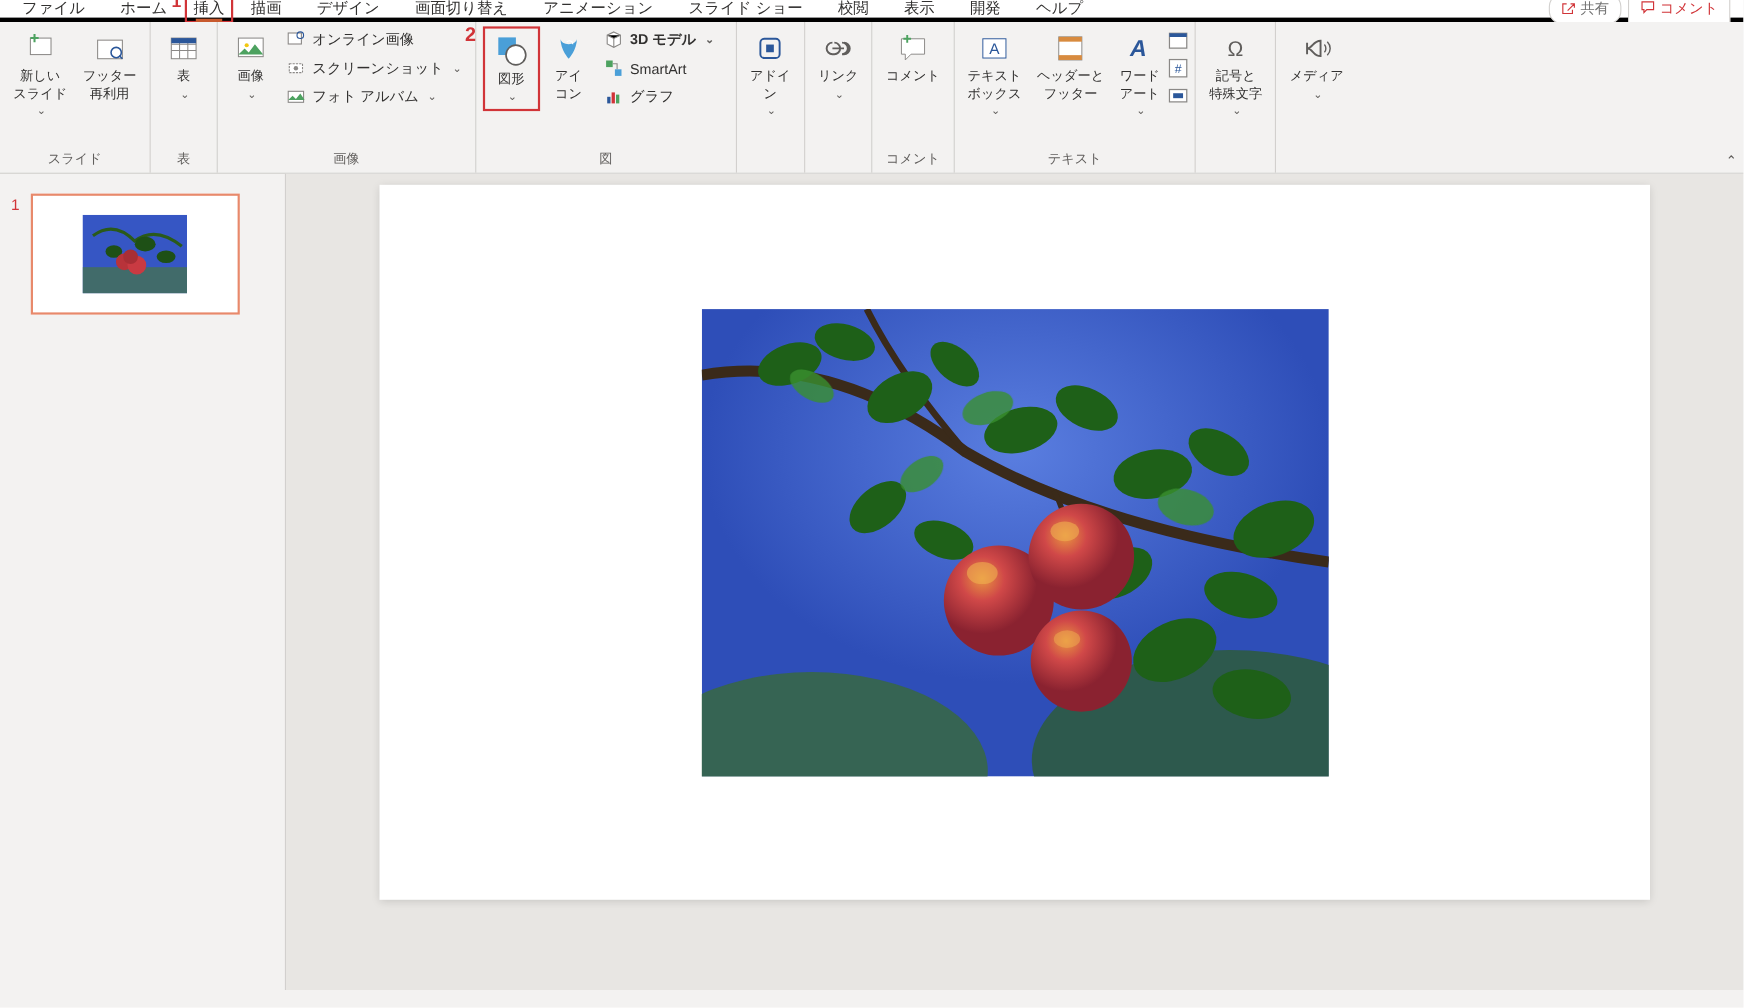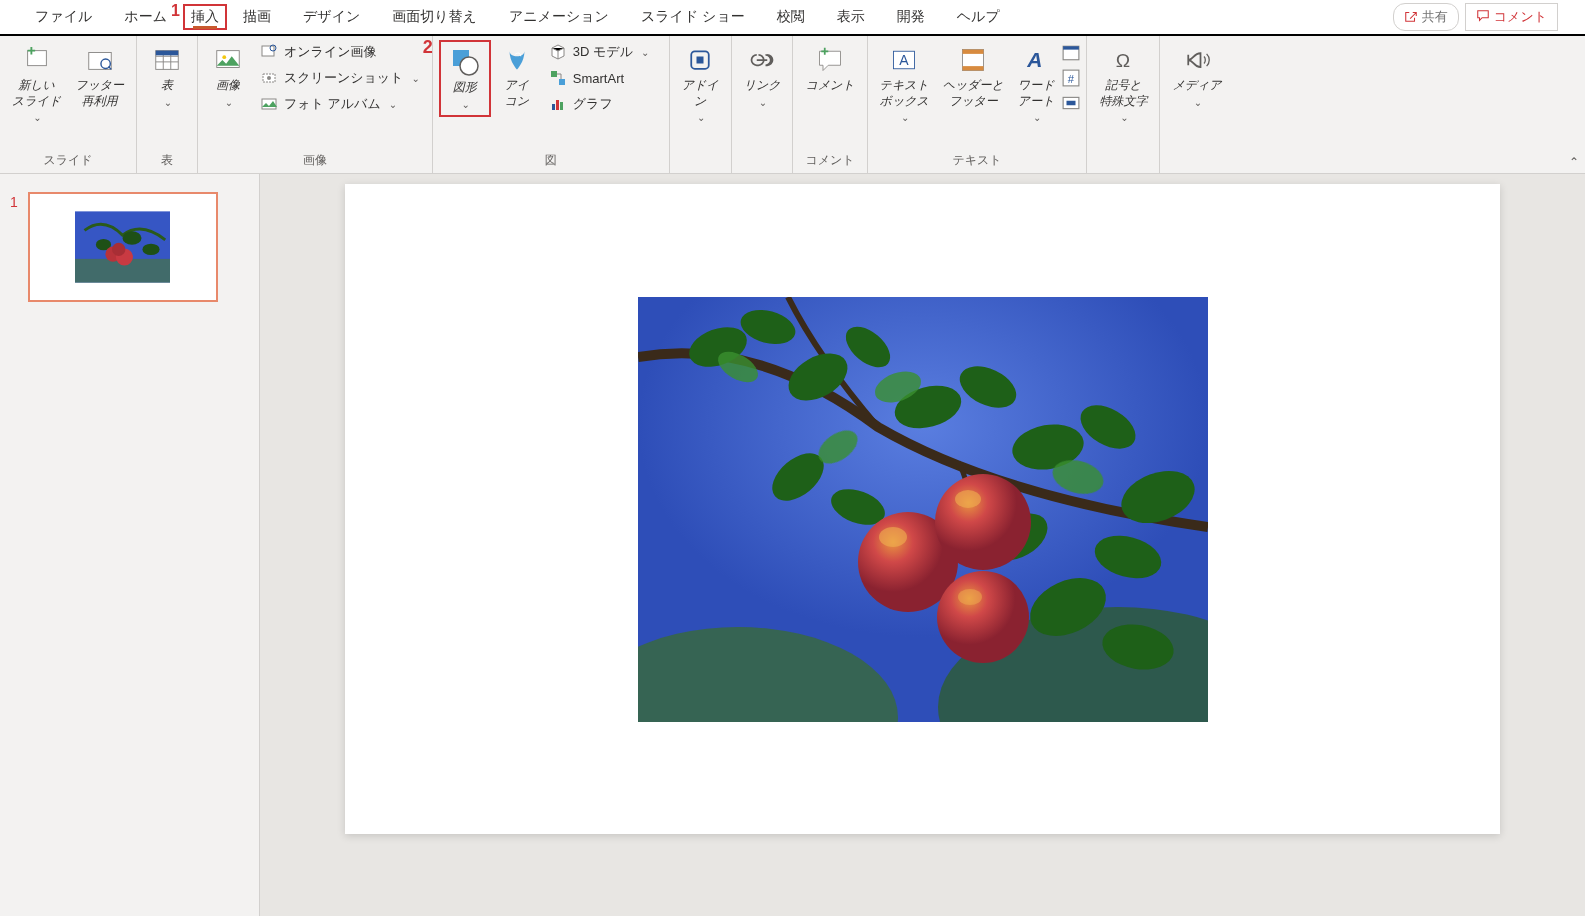--- a/index.html
+++ b/index.html
@@ -1,36 +1,36 @@
 <!DOCTYPE html>
 <html><head>
 <meta charset="utf-8">
 <style>
   * { box-sizing: border-box; margin: 0; padding: 0; }
   body { font-family: "Yu Gothic UI", "Meiryo", sans-serif; font-size: 13px; background: #f3f2f1; width: 1585px; height: 916px; overflow: hidden; color: #323130; }
   
   
-  .menubar { display: flex; align-items: center; height: 36px; background: #fff; border-bottom: 2px solid #000000; padding: 0 19px; }
+  .menubar { display: flex; align-items: center; height: 20px; background: #fff; border-bottom: 4px solid #000000; padding: 0 4px; }
   .menu-item { padding: 6px 16px; cursor: pointer; font-size: 14px; position: relative; }
   .menu-item .underline { position: absolute; bottom: -1px; left: 8px; right: 8px; height: 3px; background: #c85a2e; }
   .highlight-box { border: 2px solid #d13438; padding: 2px 6px; position: relative; }
   .highlight-badge { position: absolute; top: -4px; left: -14px; color: #d13438; font-weight: bold; font-size: 16px; }
   .menubar-right { margin-left: auto; display: flex; gap: 6px; padding-right: 8px; }
   .share-btn, .comment-btn { display: flex; align-items: center; gap: 4px; padding: 4px 10px; border: 1px solid #d2d0ce; background: #fff; font-size: 13px; cursor: pointer; }
   .share-btn { color: #737373; border-radius: 12px; }
   .comment-btn { color: #d13438; }
   
   
   .ribbon { display: flex; background: #f3f2f1; height: 138px; border-bottom: 1px solid #d2d0ce; }
   .ribbon-group { display: flex; flex-direction: column; border-right: 1px solid #d2d0ce; padding: 4px 6px 2px; }
   .ribbon-group-content { flex: 1; display: flex; align-items: flex-start; gap: 2px; }
   .ribbon-group-label { text-align: center; font-size: 12px; color: #605e5c; padding: 2px 0; }
   .ribbon-btn { display: flex; flex-direction: column; align-items: center; justify-content: flex-start; padding: 4px 6px; cursor: pointer; text-align: center; font-size: 12px; line-height: 1.3; min-width: 48px; gap: 2px; }
   .ribbon-btn .icon { width: 32px; height: 32px; display: flex; align-items: center; justify-content: center; }
-  .ribbon-btn .lbl { white-space: pre-line; font-style: italic; }
+  .ribbon-btn .lbl { white-space: pre-line; }
   .ribbon-row-btn { display: flex; align-items: center; gap: 6px; padding: 3px 6px; cursor: pointer; font-size: 13px; min-width: 150px; }
   .ribbon-row-btn .icon-sm { width: 18px; height: 18px; display: flex; align-items: center; justify-content: center; }
   .chev { font-size: 10px; color: #605e5c; margin-left: 2px; }
   .vstack { display: flex; flex-direction: column; gap: 2px; }
   .ribbon-highlight { border: 2px solid #d13438; position: relative; }
   .ribbon-highlight .highlight-badge2 { position: absolute; top: -6px; left: -18px; color: #d13438; font-weight: bold; font-size: 18px; }
   .collapse-arrow { position: absolute; right: 6px; bottom: 4px; font-size: 12px; color: #605e5c; cursor: pointer; }
   
   
   .main { display: flex; height: calc(916px - 36px - 138px); }
@@ -195,21 +195,21 @@
         <div class="icon">
           <svg width="30" height="30" viewBox="0 0 32 32">
               <path d="M8 6c0 8 16 8 16 0 0 12-8 20-8 20s-8-8-8-20z" fill="#4a9fd8"></path>
               <path d="M14 10c2-2 6-2 6 2" fill="none" stroke="#fff"></path>
             </svg>
         </div>
         <div class="lbl">アイ
 コン</div>
       </div>
       <div class="vstack">
-        <div class="ribbon-row-btn" style="min-width:120px;">
+        <div class="ribbon-row-btn" style="min-width:120px;font-weight:bold;">
           <span class="icon-sm">
             <svg width="16" height="16" viewBox="0 0 16 16">
                 <path d="M8 1l6 3v8l-6 3-6-3V4z" fill="#fff" stroke="#8a8886"></path>
                 <path d="M2 4l6 3 6-3M8 7v8" stroke="#8a8886"></path>
               </svg>
           </span>
           <span>3D モデル</span>
           <span class="chev">⌄</span>
         </div>
         <div class="ribbon-row-btn" style="min-width:120px;">

